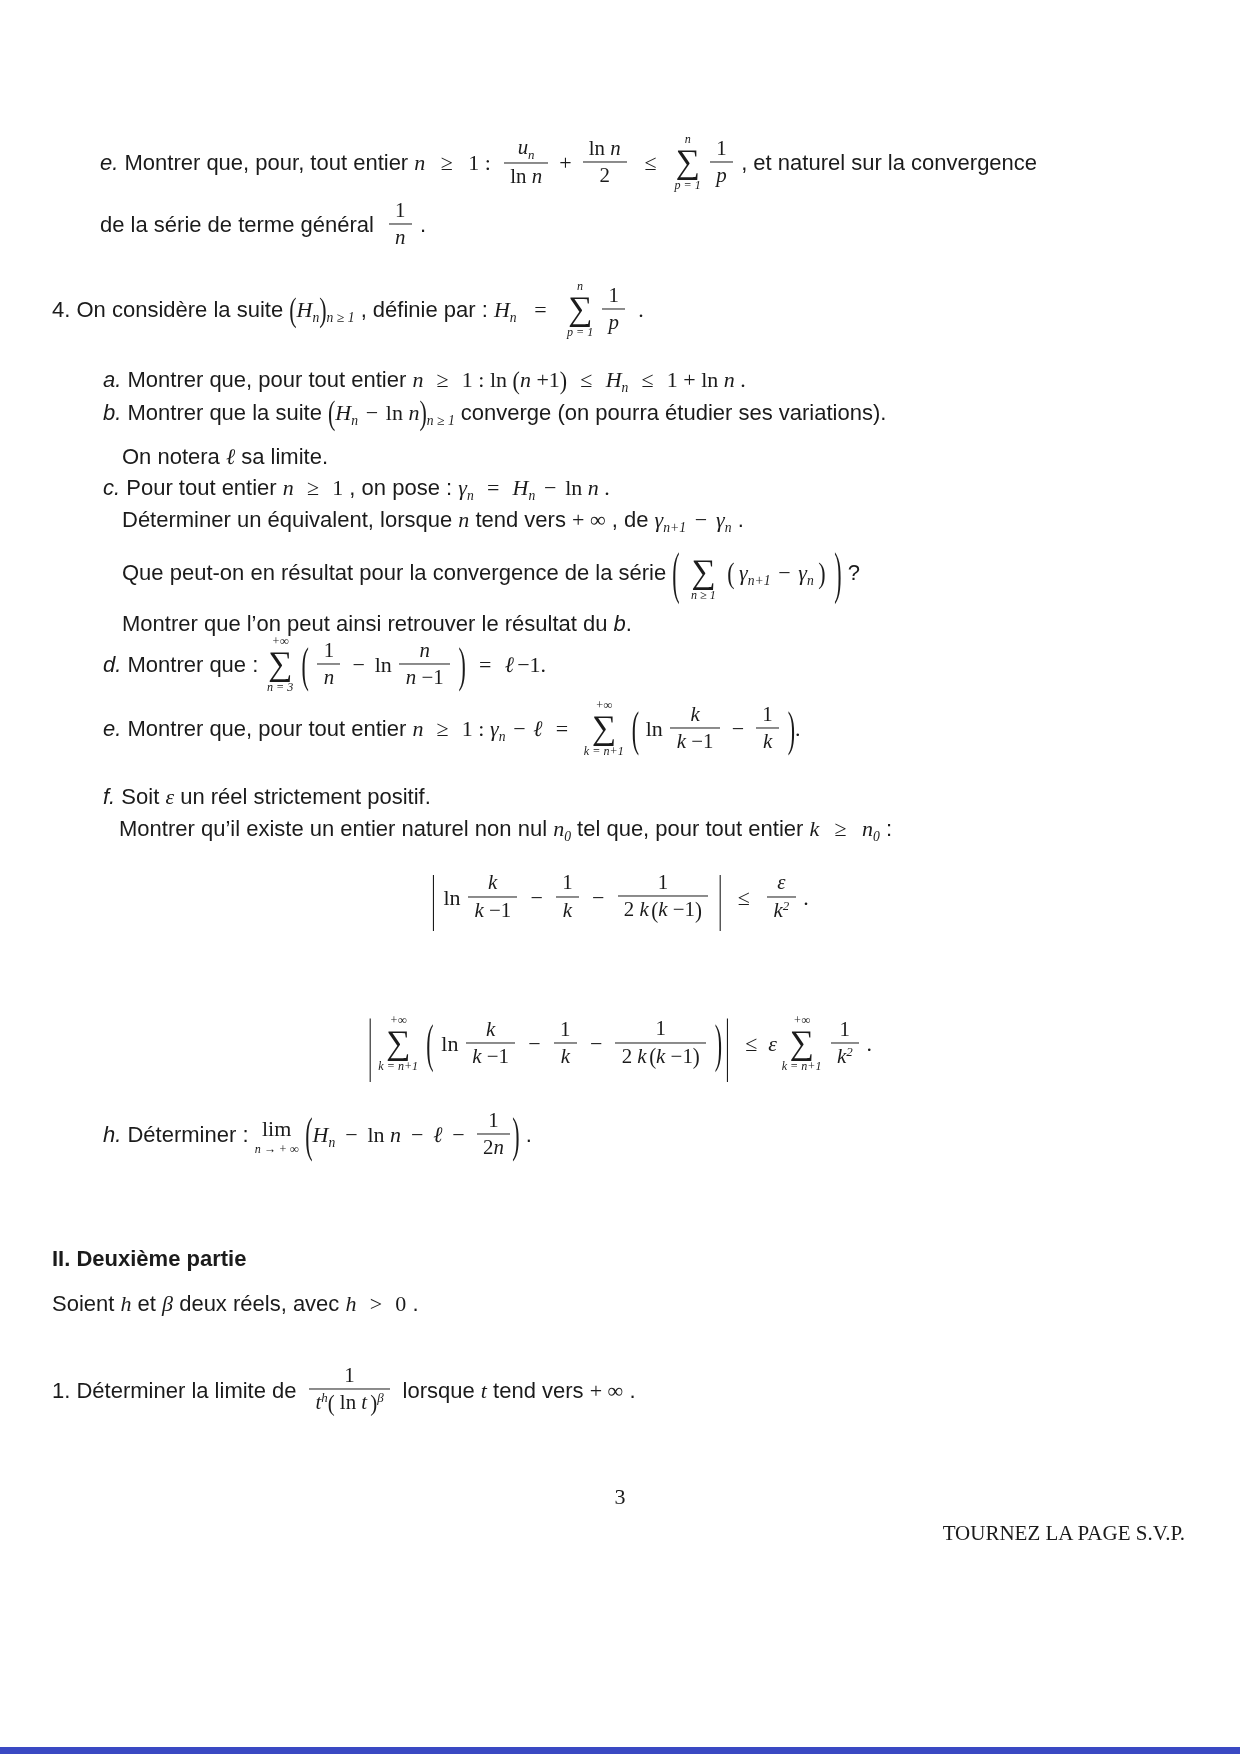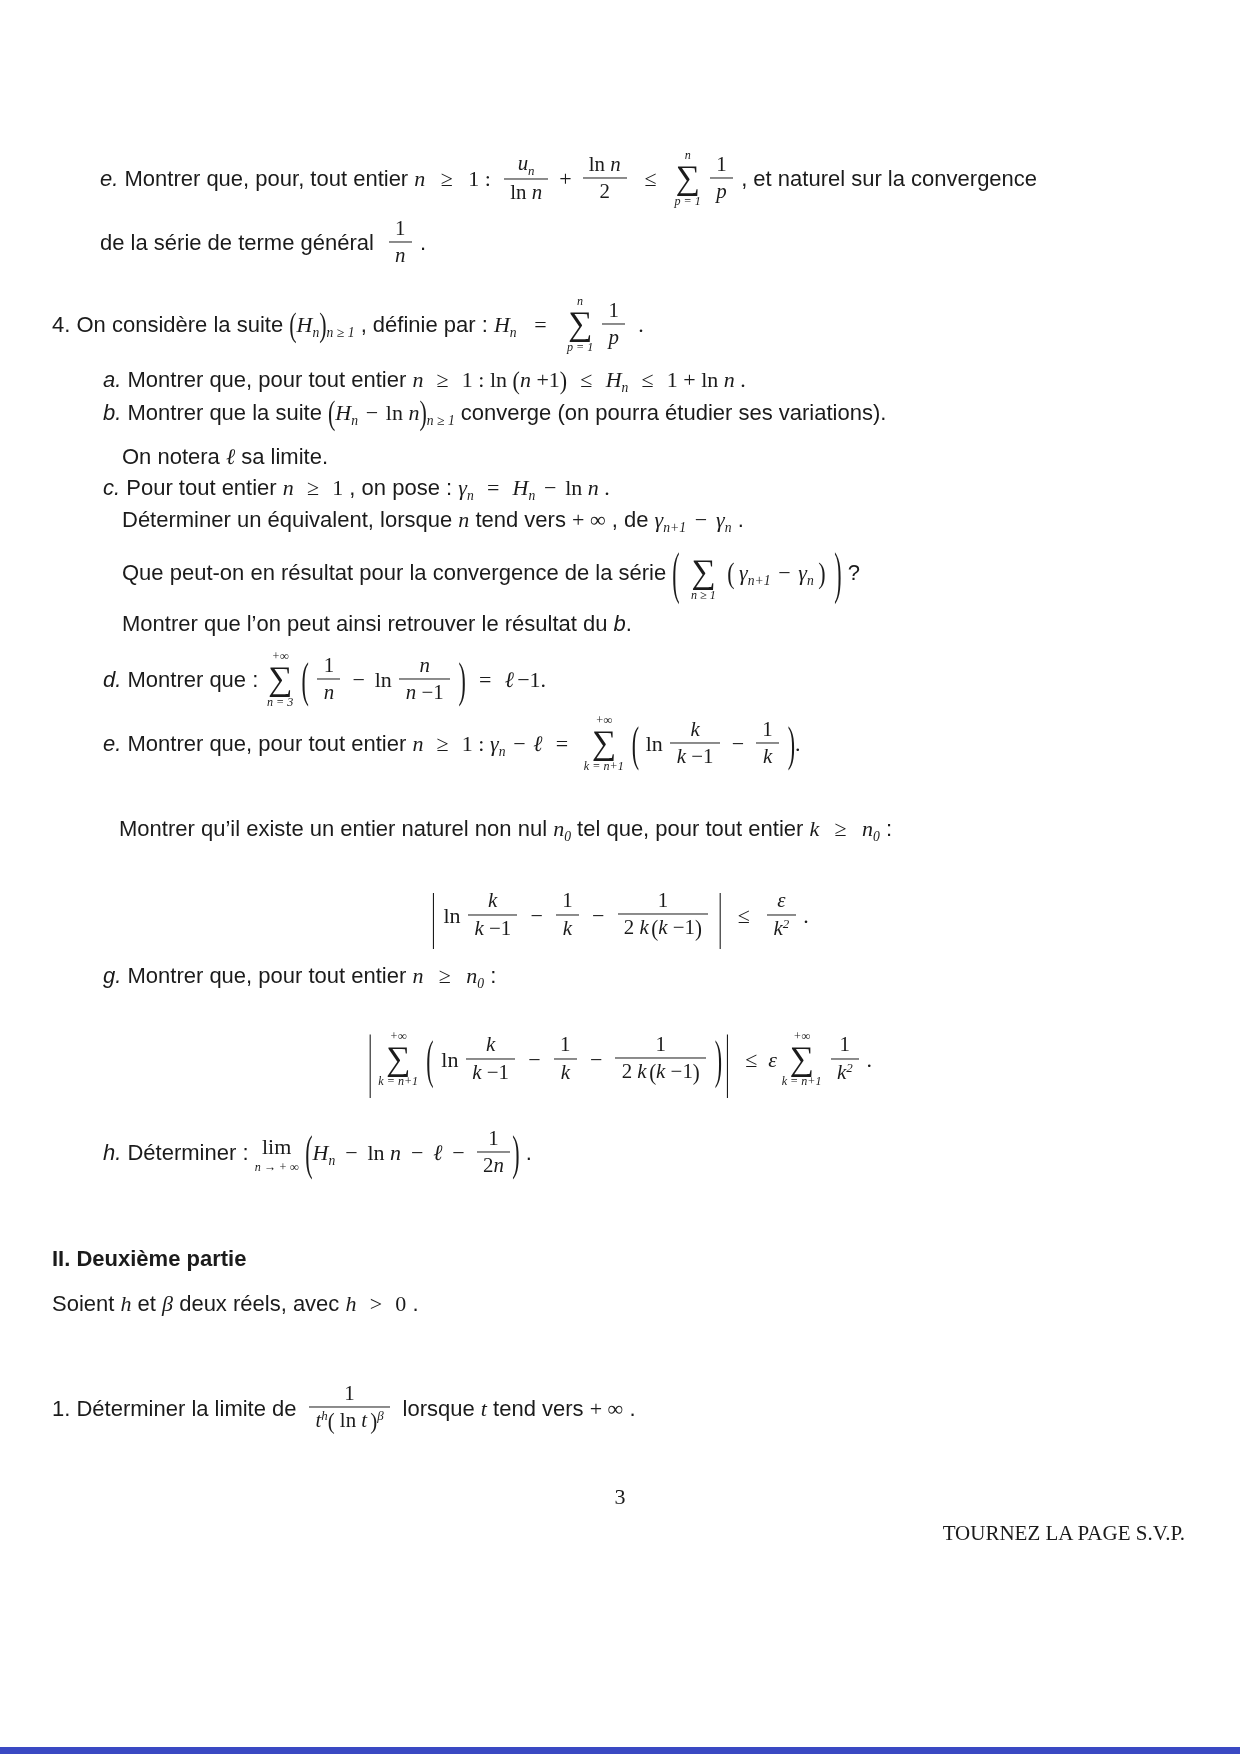--- a/index.html
+++ b/index.html
@@ -14,21 +14,21 @@
   .txt { font-family:"Liberation Sans","DejaVu Sans",sans-serif; }
   .itx { font-style:italic; }
   .mvar { font-family:"Liberation Serif","DejaVu Serif",serif; font-style:italic; }
   .mrm  { font-family:"Liberation Serif","DejaVu Serif",serif; }
   .msub { font-family:"Liberation Serif","DejaVu Serif",serif; font-style:italic;
           font-size:0.62em; vertical-align:-0.35em; }
   .msup { font-family:"Liberation Serif","DejaVu Serif",serif; font-style:italic;
           font-size:0.62em; vertical-align:0.55em; }
   .sp   { display:inline-block; height:1px; }
   .frac { display:inline-block; vertical-align:middle; text-align:center;
-          font-size:0.95em; margin:18px 0.1em; transform:translateY(-0.12em); }
+          font-size:0.95em; margin:0 0.1em; transform:translateY(-0.12em); }
   .fnum,.fden { display:block; padding:0 0.3em; line-height:1.2; }
   .fden { border-top:1.4px solid #1b1b1b; }
   .sum  { display:inline-flex; flex-direction:column; align-items:center;
           vertical-align:middle; font-family:"Liberation Serif","DejaVu Serif",serif;
           margin:0 0.12em; transform:translateY(-0.08em); }
   .slim { font-size:0.55em; font-style:italic; line-height:1.1; min-height:1.1em; }
   .sig  { font-size:1.55em; line-height:0.95; }
   .delim{ display:inline-block; font-family:"Liberation Serif","DejaVu Serif",serif;
           vertical-align:middle; transform-origin:center; }
   .limop{ display:inline-flex; flex-direction:column; align-items:center;
@@ -69,23 +69,23 @@
   <div class="ln" style="top:637px;left:103px"><span class="txt itx">d. </span><span class="txt">Montrer que : </span><span class="sum">
         <span class="slim">+∞</span>
         <span class="sig">∑</span>
         <span class="slim">n = 3</span>
       </span><span class="sp" style="width: 0.25em;"></span><span class="delim" style="transform: scaleY(2.2);">(</span><span class="sp" style="width: 0.3em;"></span><span class="frac"><span class="fnum"><span class="mrm">1</span></span><span class="fden"><span class="mvar">n</span></span></span><span class="sp" style="width: 0.45em;"></span><span class="mrm">−</span><span class="sp" style="width: 0.45em;"></span><span class="mrm">ln </span><span class="frac"><span class="fnum"><span class="mvar">n</span></span><span class="fden"><span class="mvar">n</span><span class="mrm"> −1</span></span></span><span class="sp" style="width: 0.3em;"></span><span class="delim" style="transform: scaleY(2.2);">)</span><span class="sp" style="width: 0.6em;"></span><span class="mrm">=</span><span class="sp" style="width: 0.6em;"></span><span class="mvar">ℓ</span><span class="sp" style="width: 0.15em;"></span><span class="mrm">−1.</span></div>
   <div class="ln" style="top:701px;left:103px"><span class="txt itx">e. </span><span class="txt">Montrer que, pour tout entier </span><span class="mvar">n</span><span class="sp" style="width: 0.6em;"></span><span class="mrm">≥</span><span class="sp" style="width: 0.6em;"></span><span class="mrm">1 : </span><span class="mvar">γ</span><span class="msub">n</span><span class="sp" style="width: 0.35em;"></span><span class="mrm">−</span><span class="sp" style="width: 0.35em;"></span><span class="mvar">ℓ</span><span class="sp" style="width: 0.6em;"></span><span class="mrm">=</span><span class="sp" style="width: 0.6em;"></span><span class="sum">
         <span class="slim">+∞</span>
         <span class="sig">∑</span>
         <span class="slim">k = n+1</span>
       </span><span class="sp" style="width: 0.25em;"></span><span class="delim" style="transform: scaleY(2.2);">(</span><span class="sp" style="width: 0.3em;"></span><span class="mrm">ln </span><span class="frac"><span class="fnum"><span class="mvar">k</span></span><span class="fden"><span class="mvar">k</span><span class="mrm"> −1</span></span></span><span class="sp" style="width: 0.45em;"></span><span class="mrm">−</span><span class="sp" style="width: 0.45em;"></span><span class="frac"><span class="fnum"><span class="mrm">1</span></span><span class="fden"><span class="mvar">k</span></span></span><span class="sp" style="width: 0.3em;"></span><span class="delim" style="transform: scaleY(2.2);">)</span><span class="mrm">.</span></div>
+  <div class="ln" style="top:783px;left:103px"><span class="txt itx">f. </span><span class="txt"> Soit </span><span class="mvar">ε</span><span class="txt"> un réel strictement positif.</span></div>
   <div class="ln" style="top:815px;left:119px"><span class="txt">Montrer qu’il existe un entier naturel non nul </span><span class="mvar">n</span><span class="msub">0</span><span class="txt"> tel que, pour tout entier </span><span class="mvar">k</span><span class="sp" style="width: 0.7em;"></span><span class="mrm">≥</span><span class="sp" style="width: 0.7em;"></span><span class="mvar">n</span><span class="msub">0</span><span class="txt"> :</span></div>
   <div class="ln center" style="top:872px"><span class="delim" style="transform: scaleY(2.8);">|</span><span class="sp" style="width: 0.35em;"></span><span class="mrm">ln </span><span class="frac"><span class="fnum"><span class="mvar">k</span></span><span class="fden"><span class="mvar">k</span><span class="mrm"> −1</span></span></span><span class="sp" style="width: 0.5em;"></span><span class="mrm">−</span><span class="sp" style="width: 0.5em;"></span><span class="frac"><span class="fnum"><span class="mrm">1</span></span><span class="fden"><span class="mvar">k</span></span></span><span class="sp" style="width: 0.5em;"></span><span class="mrm">−</span><span class="sp" style="width: 0.5em;"></span><span class="frac"><span class="fnum"><span class="mrm">1</span></span><span class="fden"><span class="mrm">2 </span><span class="mvar">k</span><span class="sp" style="width: 0.12em;"></span><span class="delim" style="transform: scaleY(1.15);">(</span><span class="mvar">k</span><span class="mrm"> −1</span><span class="delim" style="transform: scaleY(1.15);">)</span></span></span><span class="sp" style="width: 0.35em;"></span><span class="delim" style="transform: scaleY(2.8);">|</span><span class="sp" style="width: 0.7em;"></span><span class="mrm">≤</span><span class="sp" style="width: 0.7em;"></span><span class="frac"><span class="fnum"><span class="mvar">ε</span></span><span class="fden"><span class="mvar">k</span><span class="msup">2</span></span></span><span class="mrm"> .</span></div>
-  <div class="ln" style="top:962px;left:103px"><span class="txt itx">g. </span><span class="txt"> Montrer que, pour tout entier </span><span class="mvar">n</span><span class="sp" style="width: 0.7em;"></span><span class="mrm">≥</span><span class="sp" style="width: 0.7em;"></span><span class="mvar">n</span><span class="msub">0</span><span class="txt"> :</span></div>
   <div class="ln center" style="top:1016px"><span class="delim" style="transform: scaleY(3.2);">|</span><span class="sp" style="width: 0.15em;"></span><span class="sum">
         <span class="slim">+∞</span>
         <span class="sig">∑</span>
         <span class="slim">k = n+1</span>
       </span><span class="sp" style="width: 0.25em;"></span><span class="delim" style="transform: scaleY(2.4);">(</span><span class="sp" style="width: 0.35em;"></span><span class="mrm">ln </span><span class="frac"><span class="fnum"><span class="mvar">k</span></span><span class="fden"><span class="mvar">k</span><span class="mrm"> −1</span></span></span><span class="sp" style="width: 0.5em;"></span><span class="mrm">−</span><span class="sp" style="width: 0.5em;"></span><span class="frac"><span class="fnum"><span class="mrm">1</span></span><span class="fden"><span class="mvar">k</span></span></span><span class="sp" style="width: 0.5em;"></span><span class="mrm">−</span><span class="sp" style="width: 0.5em;"></span><span class="frac"><span class="fnum"><span class="mrm">1</span></span><span class="fden"><span class="mrm">2 </span><span class="mvar">k</span><span class="sp" style="width: 0.12em;"></span><span class="delim" style="transform: scaleY(1.15);">(</span><span class="mvar">k</span><span class="mrm"> −1</span><span class="delim" style="transform: scaleY(1.15);">)</span></span></span><span class="sp" style="width: 0.3em;"></span><span class="delim" style="transform: scaleY(2.4);">)</span><span class="sp" style="width: 0.15em;"></span><span class="delim" style="transform: scaleY(3.2);">|</span><span class="sp" style="width: 0.7em;"></span><span class="mrm">≤</span><span class="sp" style="width: 0.5em;"></span><span class="mvar">ε</span><span class="sp" style="width: 0.1em;"></span><span class="sum">
         <span class="slim">+∞</span>
         <span class="sig">∑</span>
         <span class="slim">k = n+1</span>
       </span><span class="sp" style="width: 0.2em;"></span><span class="frac"><span class="fnum"><span class="mrm">1</span></span><span class="fden"><span class="mvar">k</span><span class="msup">2</span></span></span><span class="mrm"> .</span></div>
   <div class="ln" style="top:1110px;left:103px"><span class="txt itx">h. </span><span class="txt"> Déterminer : </span><span class="limop">

